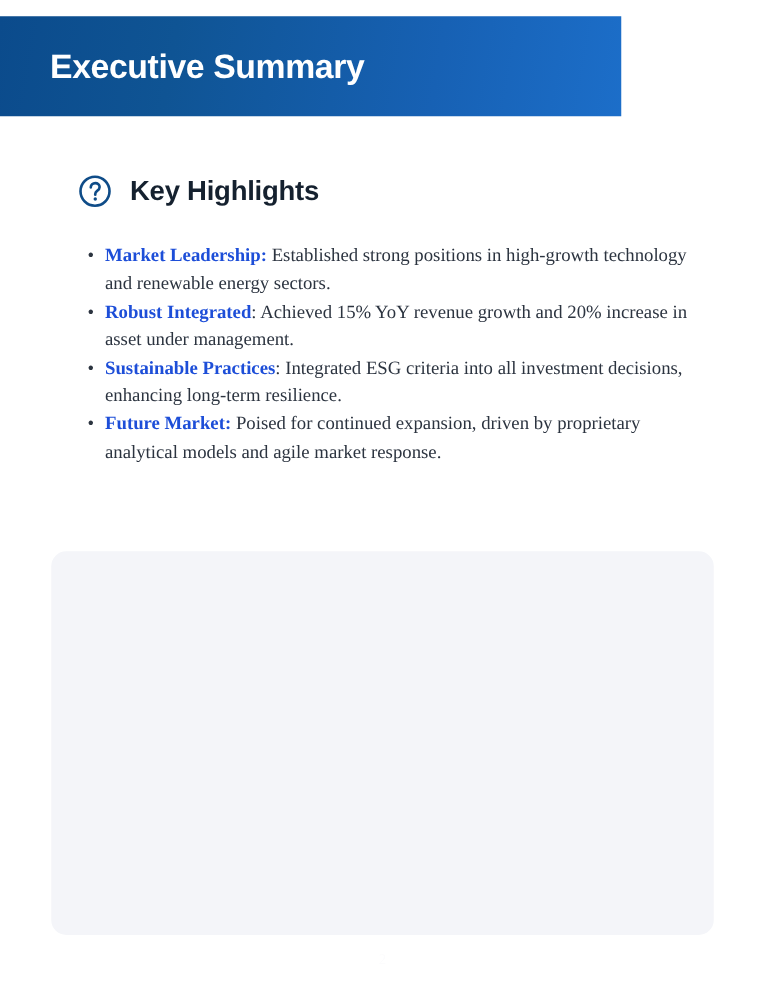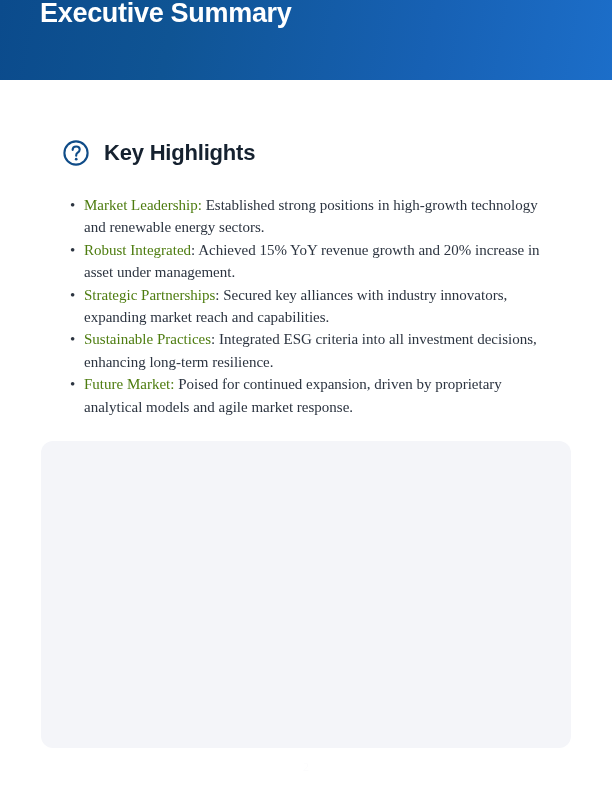--- a/index.html
+++ b/index.html
@@ -12,26 +12,26 @@
     background: #ffffff;
     font-family: "Liberation Sans", sans-serif;
     overflow: hidden;
     position: relative;
   }
 
   
   .page-header {
     position: absolute;
     left: 0;
-    top: 0;
-    width: 612px;
+    top: 13px;
+    width: 497px;
     height: 80px;
     background: linear-gradient(100deg, #0b4b8c 0%, #0f5494 28%, #1761b4 70%, #1c6ec9 100%);
     display: flex;
-    align-items: flex-start;
+    align-items: center;
   }
   .page-header-title {
     margin: 0;
     padding-left: 40px;
     color: #ffffff;
     font-family: "Liberation Sans", sans-serif;
     font-size: 27px;
     font-weight: 700;
     letter-spacing: -0.3px;
     line-height: 1;
@@ -89,22 +89,22 @@
   .highlight-item::before {
     content: "\2022";
     position: absolute;
     left: -14px;
     top: 0;
     color: #2c3440;
     font-size: 15px;
     line-height: 22.4px;
   }
   .highlight-label {
-    font-weight: 400;
-    color: #4d7c0f;
+    font-weight: 700;
+    color: #1d4ed8;
   }
 
   
   .placeholder-card {
     position: absolute;
     left: 41px;
     top: 441px;
     width: 530px;
     height: 307px;
     background: #f4f5f9;
@@ -140,21 +140,20 @@
         <path d="M10.6 10.9c0.1-2.0 1.7-3.4 3.6-3.4 2.0 0 3.5 1.3 3.5 3.1 0 1.5-0.8 2.3-2.0 3.1-1.1 0.8-1.5 1.4-1.5 2.5v0.5" fill="none" stroke="#0f4c88" stroke-width="2.1" stroke-linecap="round" stroke-linejoin="round"></path>
         <circle cx="14.2" cy="20.2" r="1.35" fill="#0f4c88"></circle>
       </svg>
     </span>
     <h2 class="section-title">Key Highlights</h2>
   </div>
 
   <ul class="highlights">
     <li class="highlight-item"><span class="highlight-label">Market Leadership:</span><span> Established strong positions in high-growth technology and renewable energy sectors.</span></li>
     <li class="highlight-item"><span class="highlight-label">Robust Integrated</span><span>: Achieved 15% YoY revenue growth and 20% increase in asset under management.</span></li>
-    <li class="highlight-item"><span class="highlight-label">Strategic Partnerships</span><span>: Secured key alliances with industry innovators, expanding market reach and capabilities.</span></li>
     <li class="highlight-item"><span class="highlight-label">Sustainable Practices</span><span>: Integrated ESG criteria into all investment decisions, enhancing long-term resilience.</span></li>
     <li class="highlight-item"><span class="highlight-label">Future Market:</span><span> Poised for continued expansion, driven by proprietary analytical models and agile market response.</span></li>
   </ul>
 
 </div>
 
 <div class="placeholder-card"></div>
 
 <div class="page-number">2</div>
 

